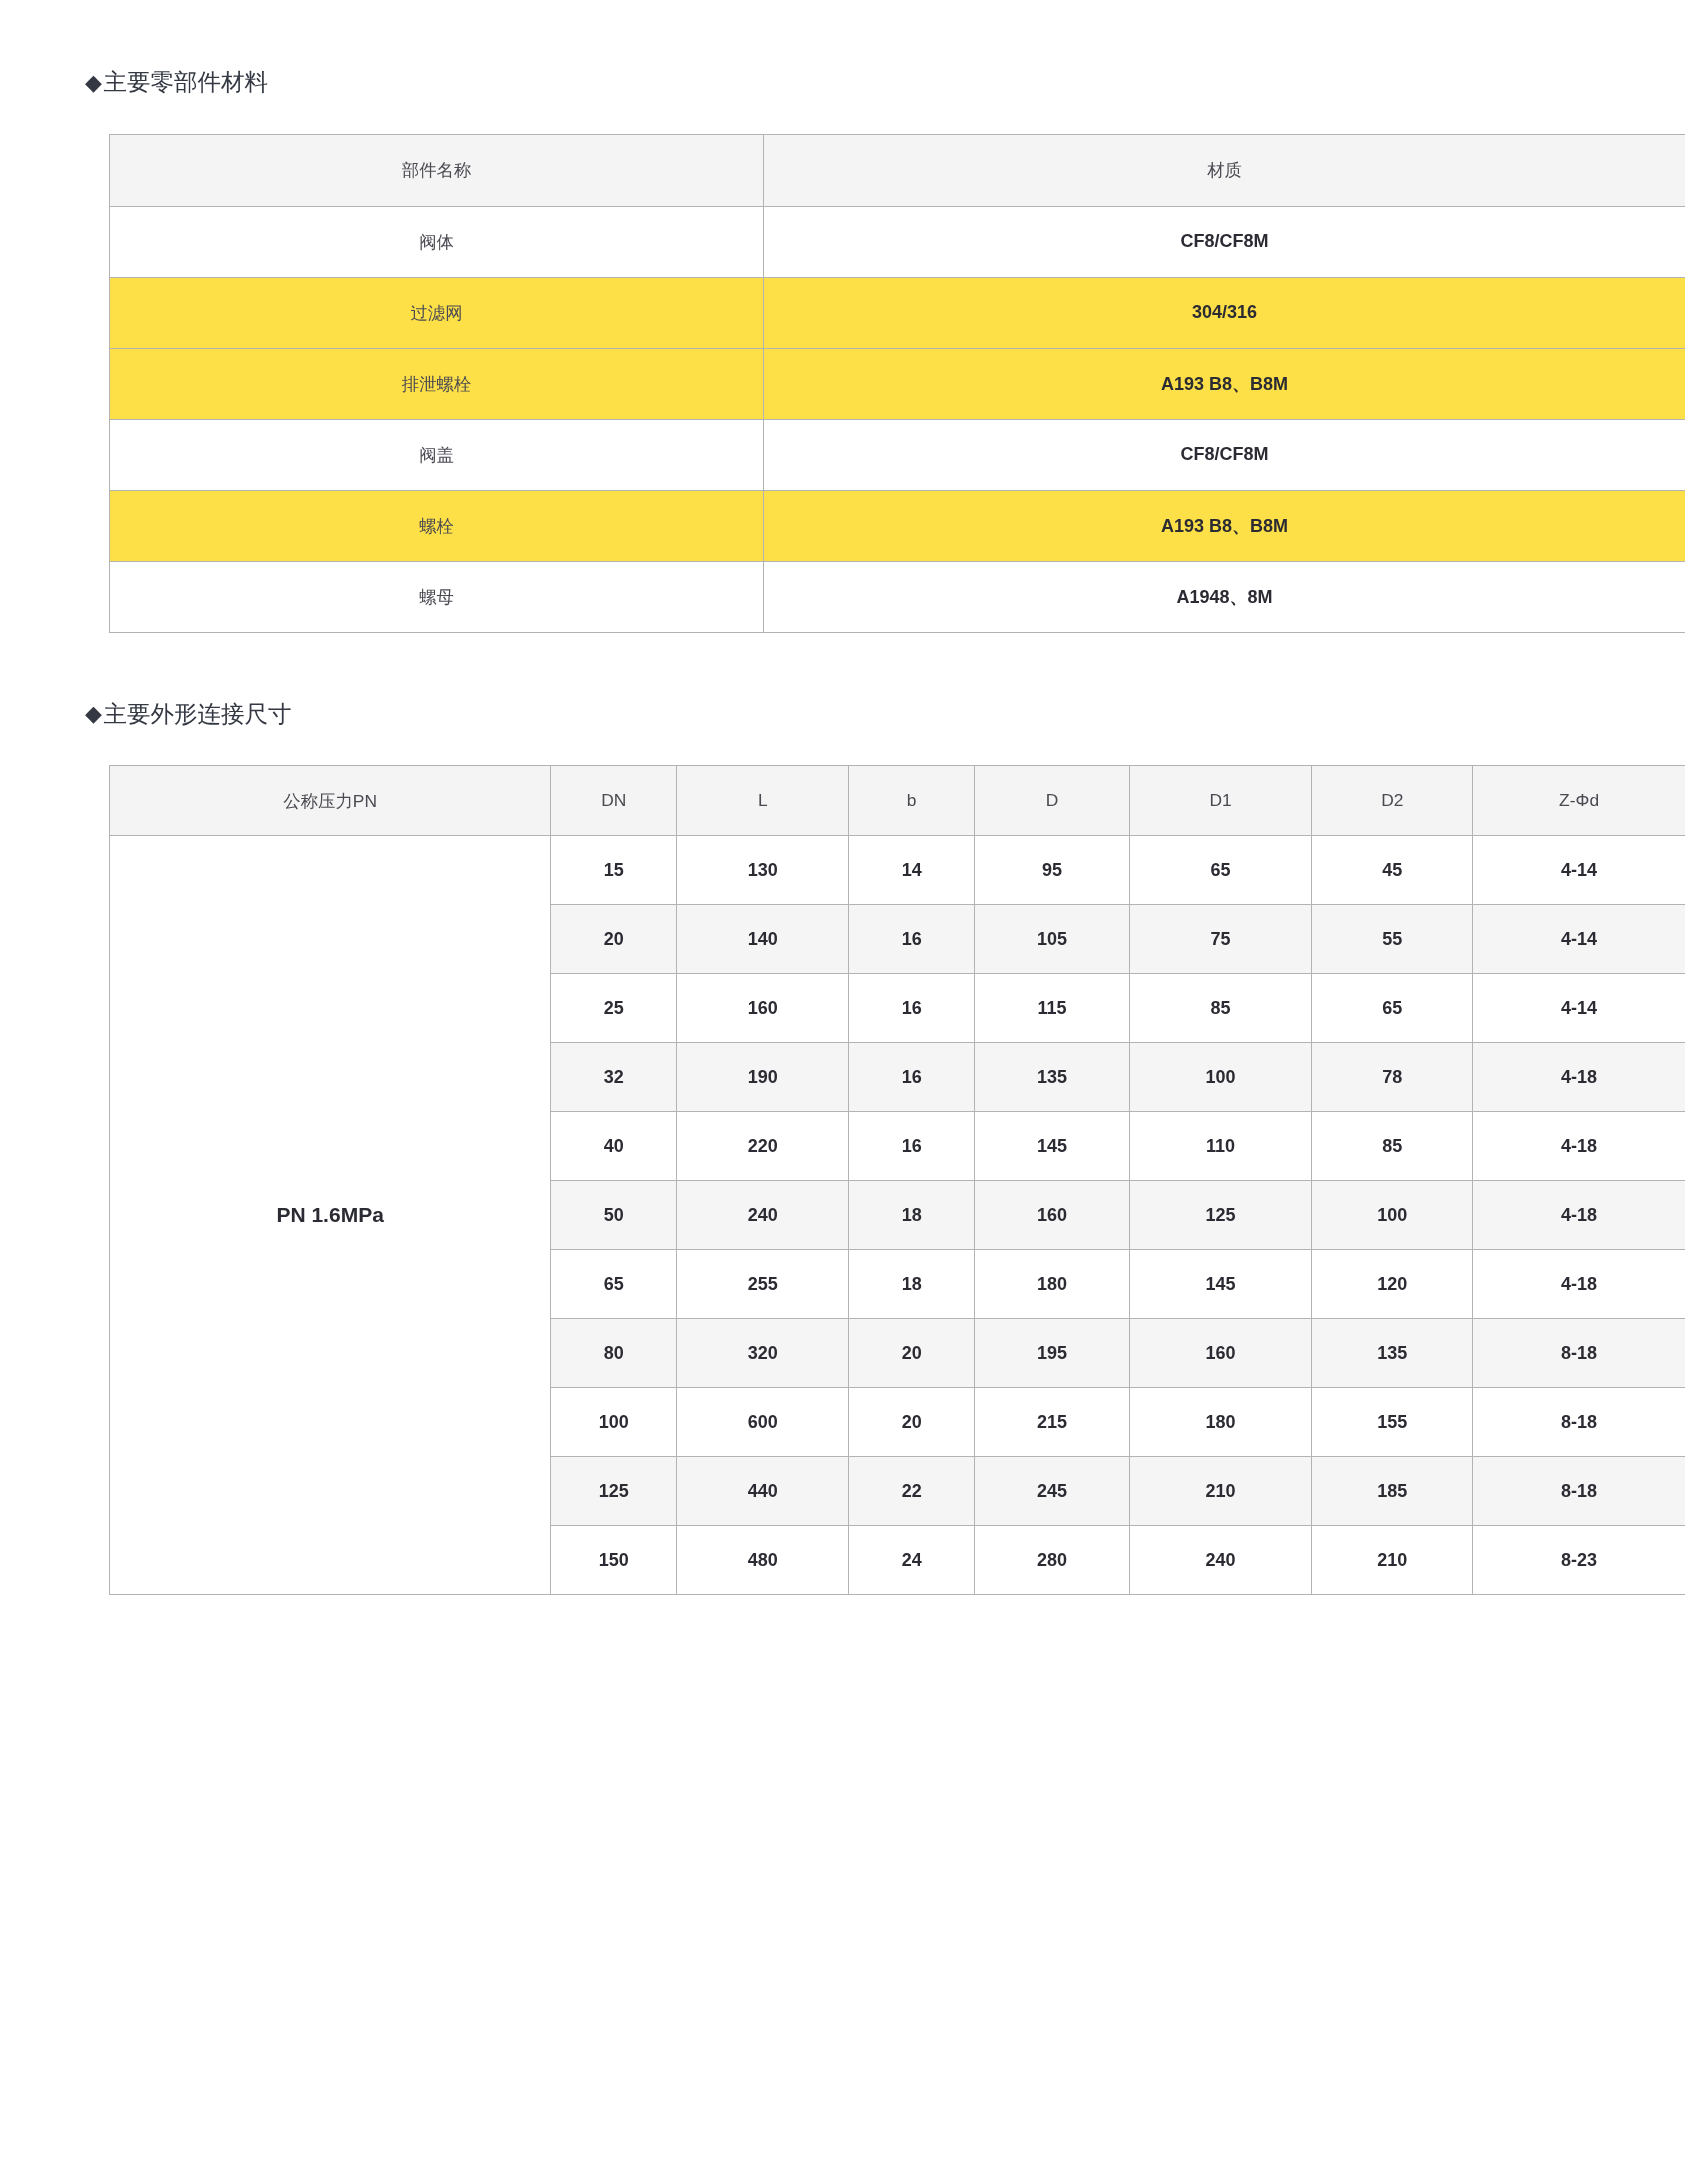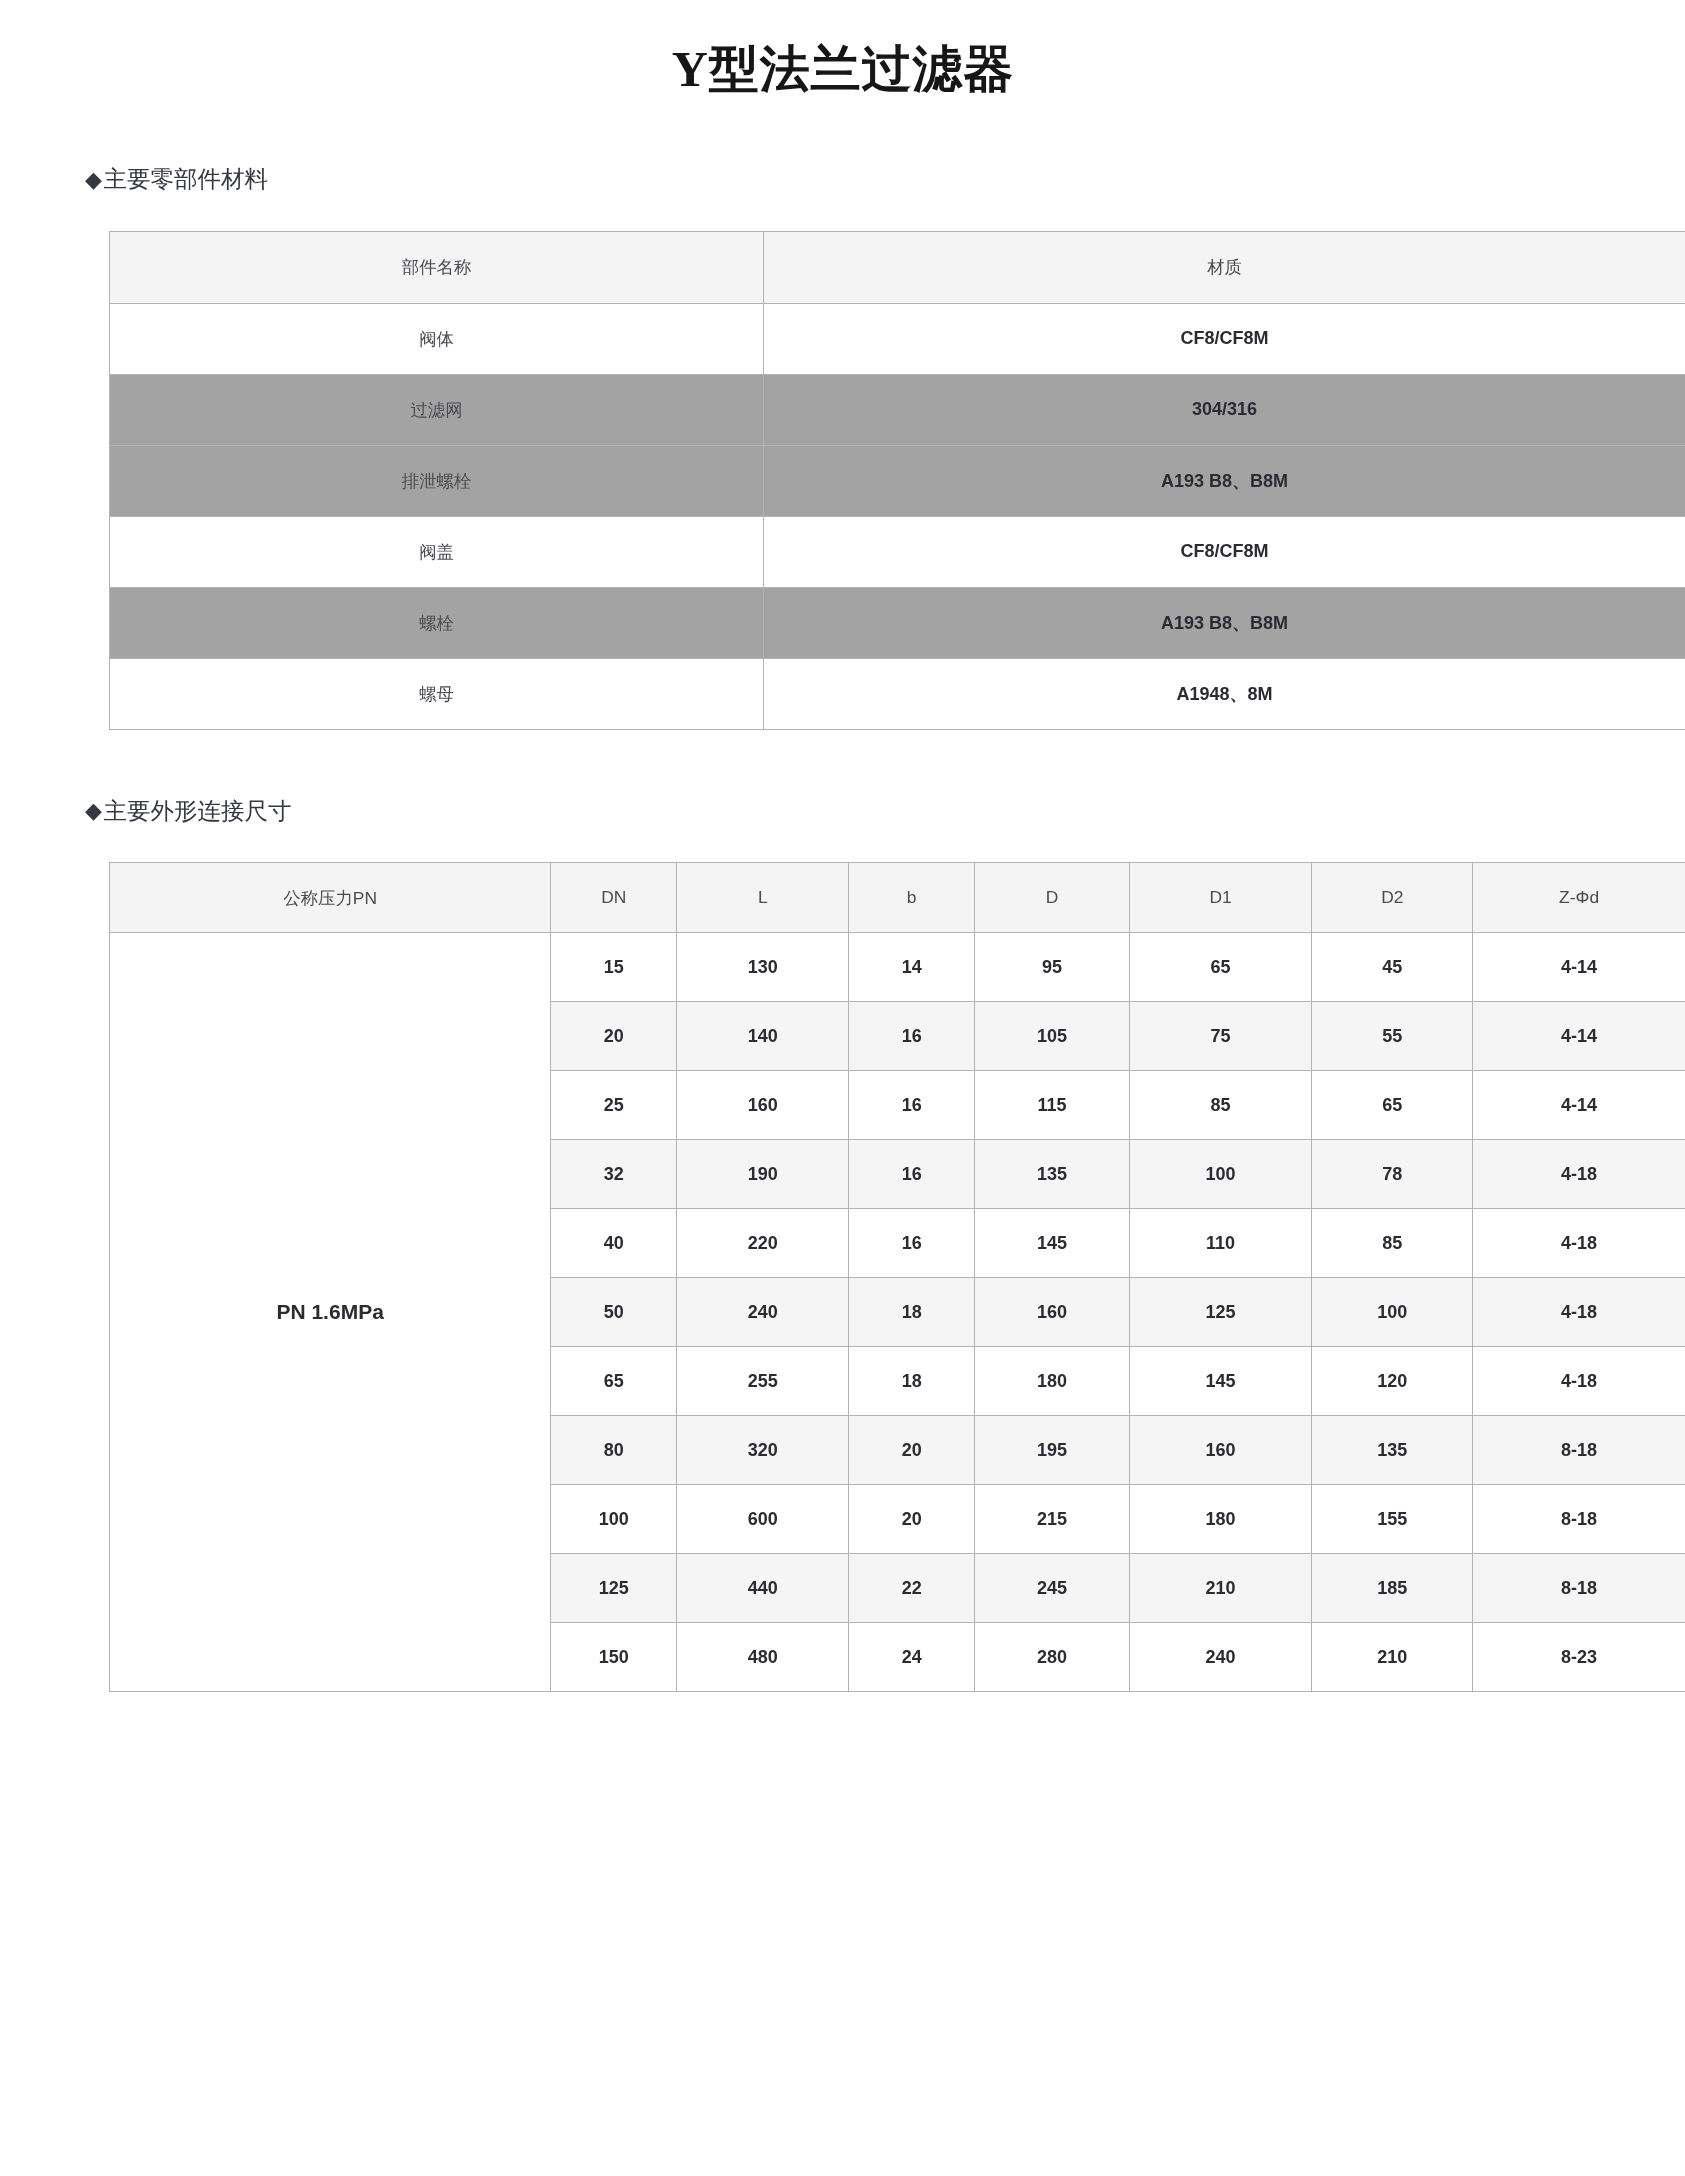--- a/index.html
+++ b/index.html
@@ -85,21 +85,21 @@
     font-size: 18px;
     color: #2b2b33;
   }
 
   
   #materials-table { margin-top: 39px; }
   #materials-table thead th { height: 72px; }
   #materials-table tbody td { height: 71px; }
   #materials-table col.c-part { width: 41.5%; }
   #materials-table col.c-material { width: 58.5%; }
-  #materials-table tbody tr.row-odd td { background: #a3a3a3; }
+  #materials-table tbody tr.row-odd td { background: #fde047; }
   #materials-table tbody tr.row-even td { background: #ffffff; }
   #materials-table tbody td.part-name {
     font-weight: 400;
     font-size: 17.4px;
     color: #4a4a52;
   }
 
   
   #dimensions-table { margin-top: 39px; }
   #dimensions-table thead th { height: 70px; }
@@ -120,21 +120,20 @@
     font-size: 21px;
     color: #2b2b33;
   }
   .bottom-pad { height: 68px; }
 </style>
 </head>
 <body>
 
 <div class="page">
 
-  <h1 class="page-title">Y型法兰过滤器</h1>
 
   <div class="section-heading heading-1">
     <span class="diamond-glyph">◆</span>
     <span>主要零部件材料</span>
   </div>
 
   <div class="table-wrap">
     <table class="spec-table" id="materials-table">
       <colgroup>
         <col class="c-part">

